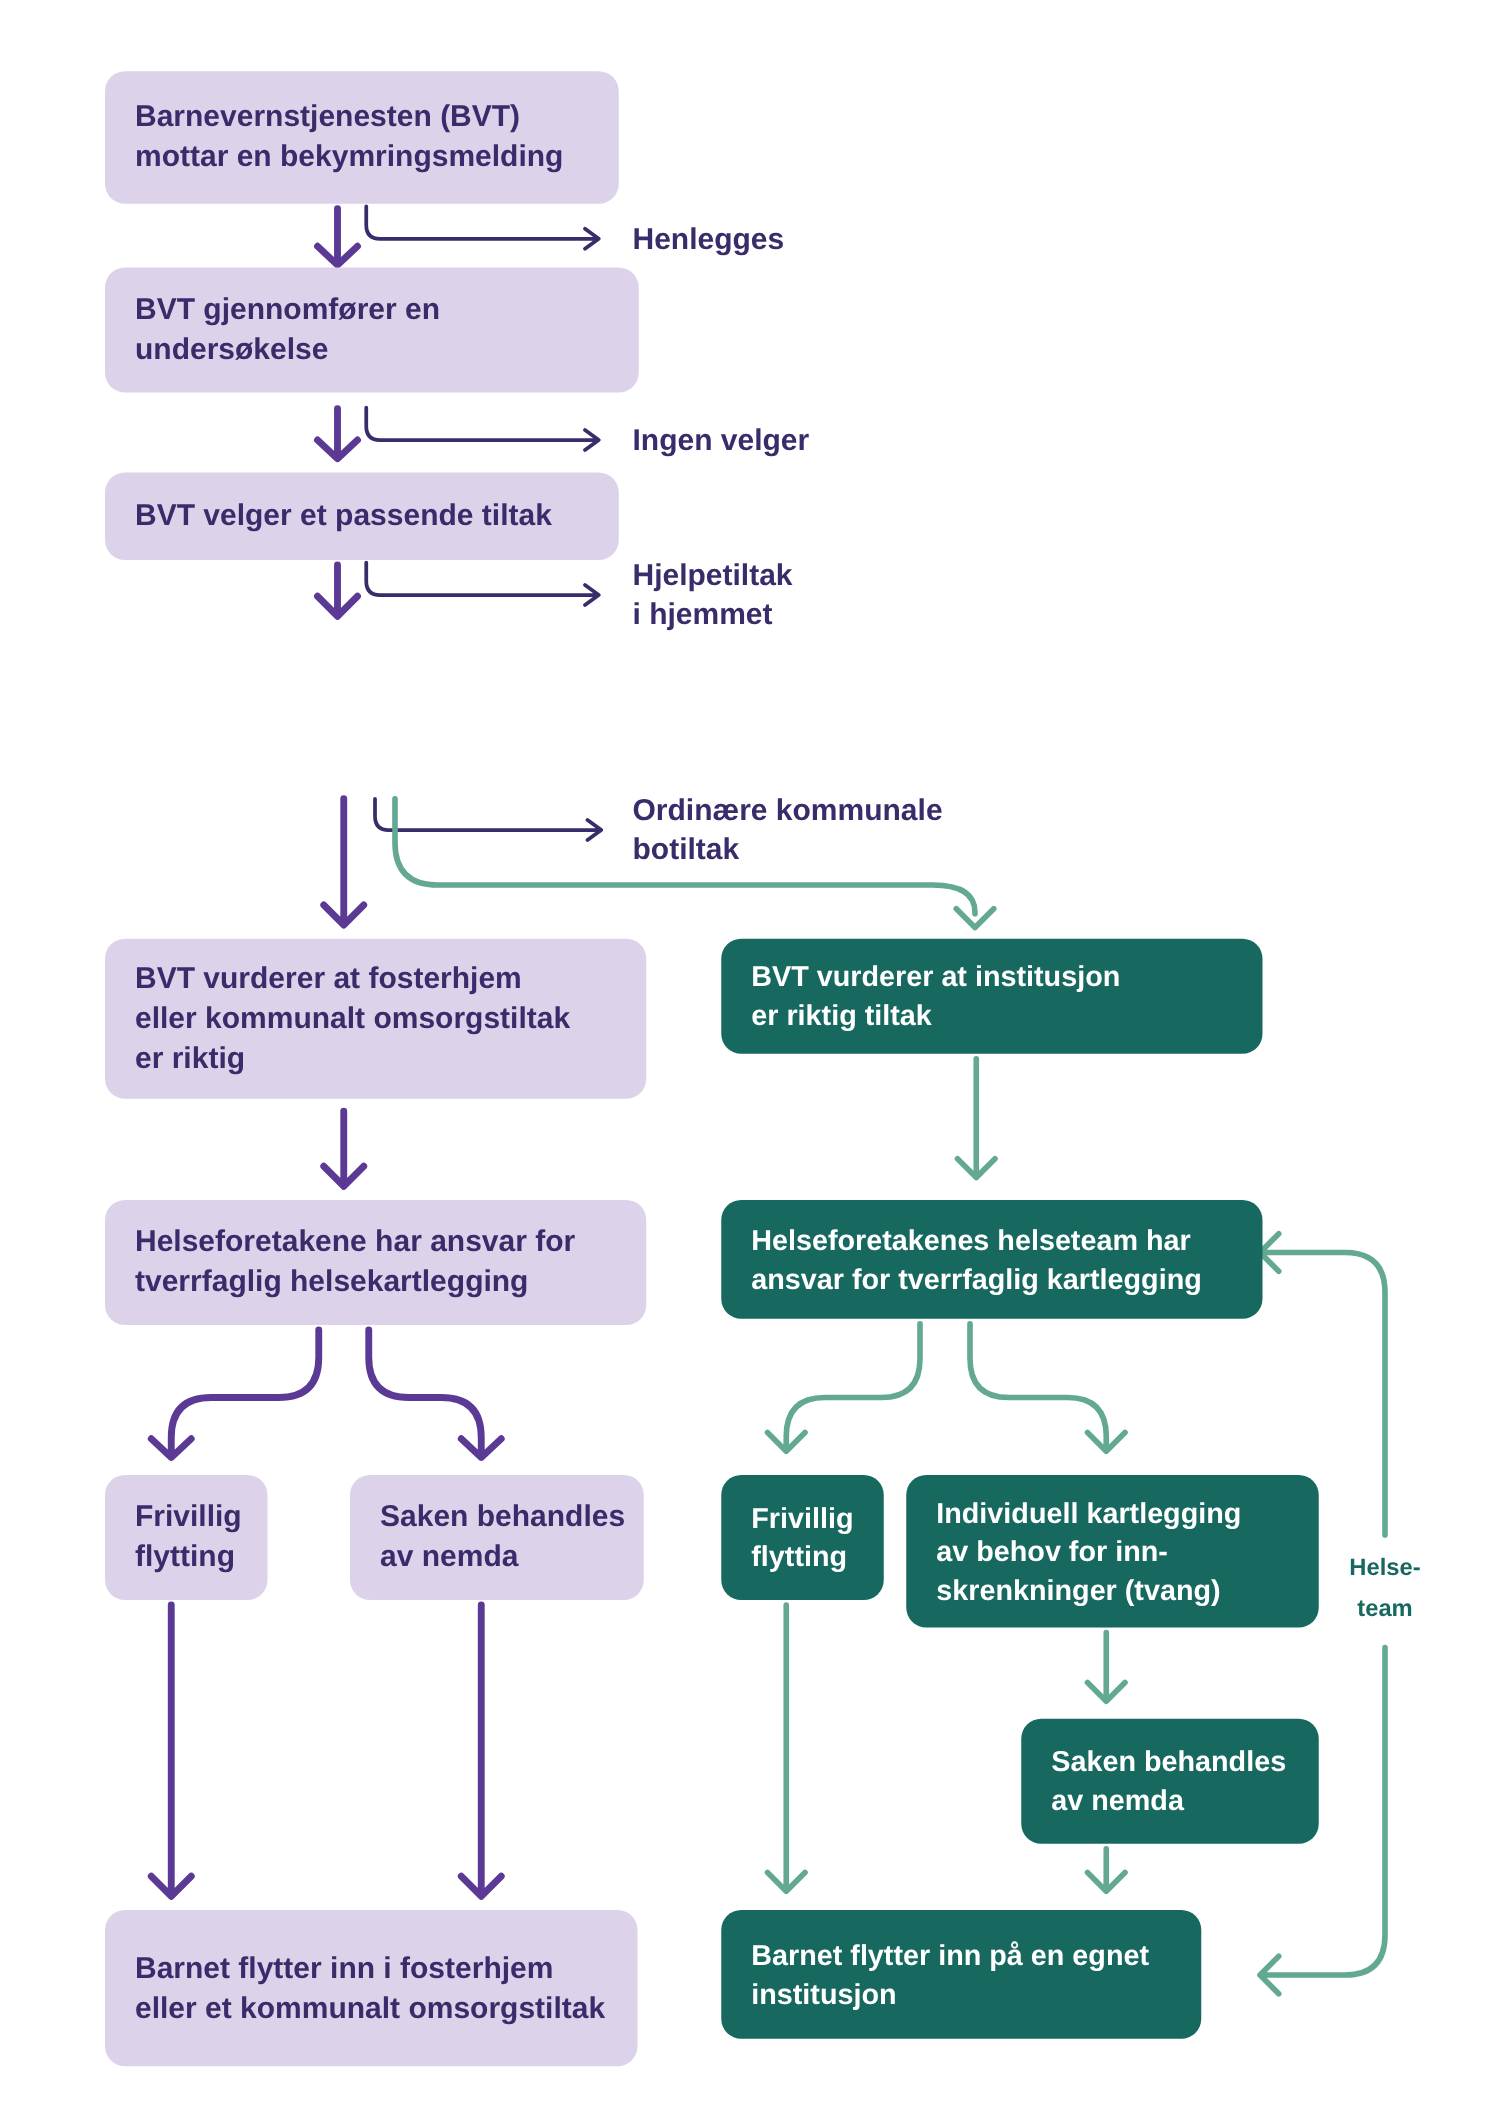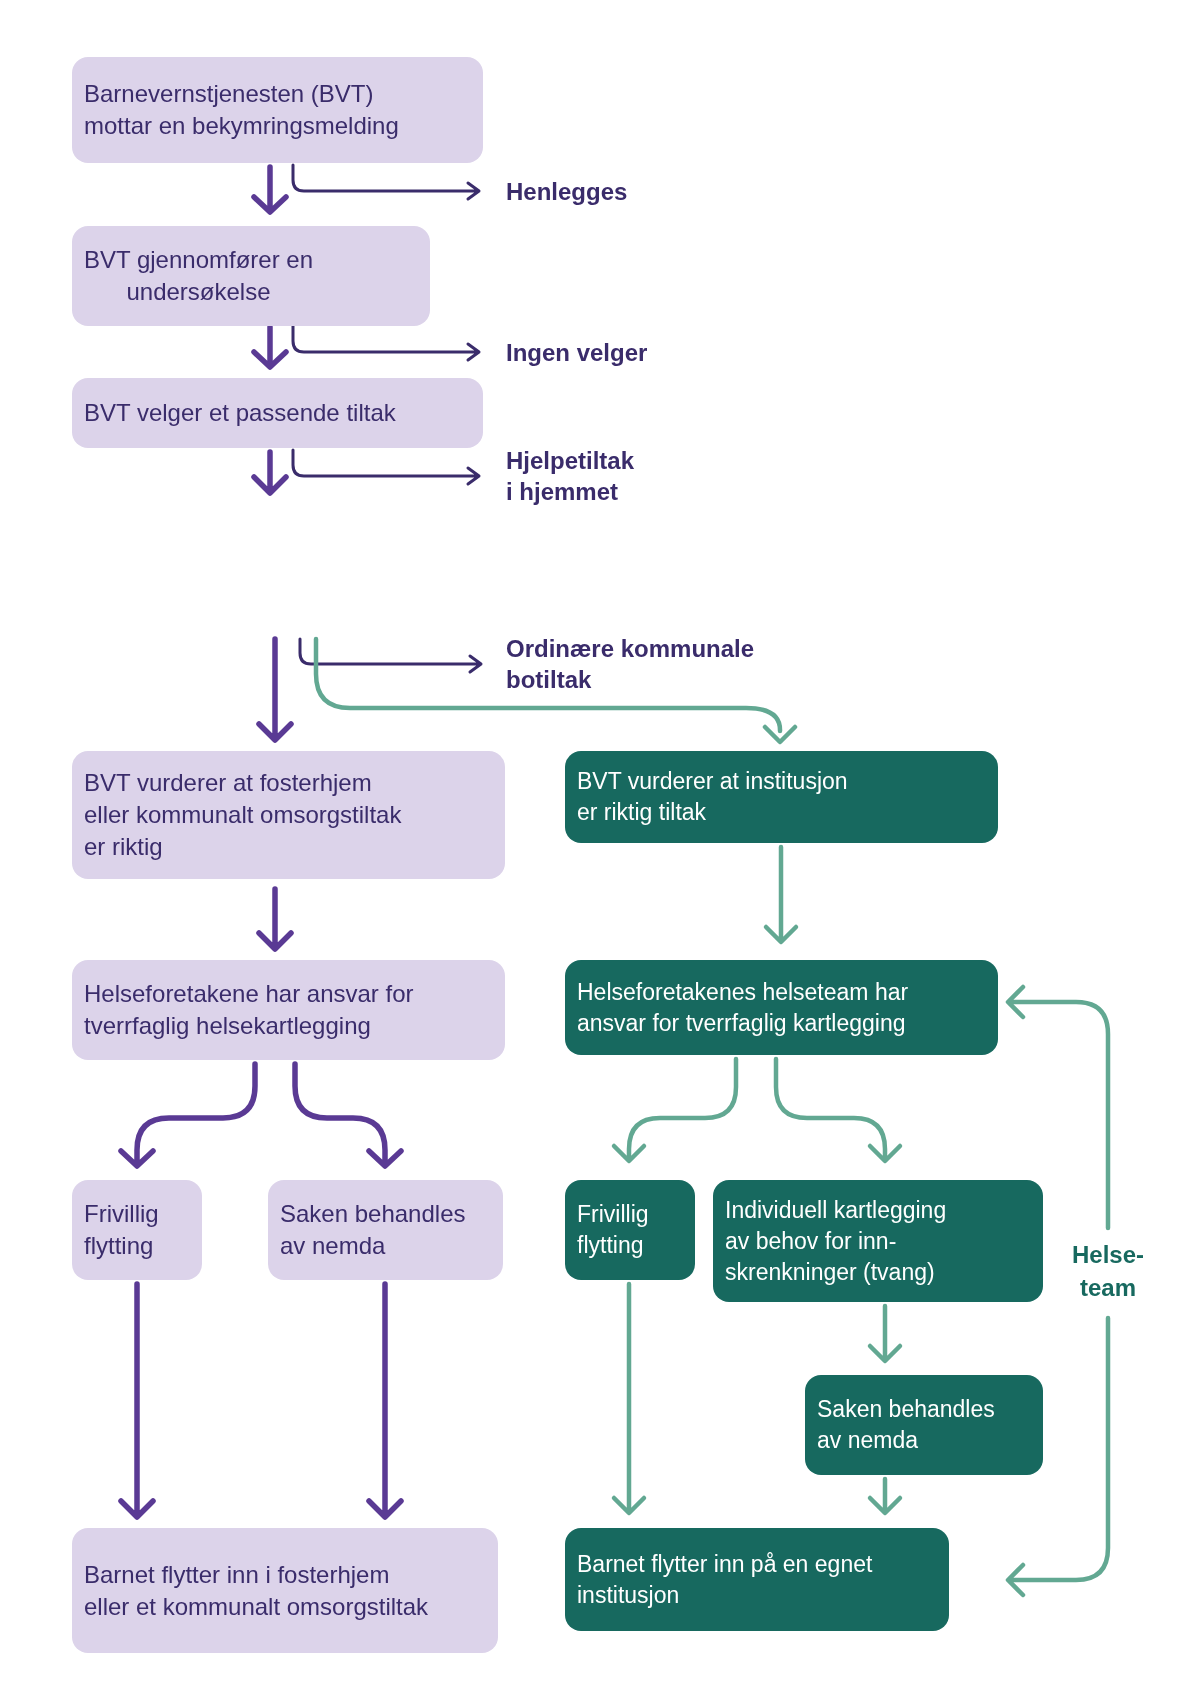--- a/index.html
+++ b/index.html
@@ -15,24 +15,25 @@
     position: absolute;
     left: 0; top: 0;
     width: 1200px; height: 1699px;
   }
   .box {
     position: absolute;
     display: flex;
     align-items: center;
     border-radius: 16px;
     box-sizing: border-box;
-    padding: 0 12px;
+    padding: 0 24px;
     white-space: pre;
-    font-weight: 400;
+    font-weight: 700;
     line-height: 32px;
+    margin-left: 12px;
   }
   .box.lav {
     background: #DCD3EA;
     color: #3A2C6B;
     font-size: 24px;
   }
   .box.teal {
     background: #17695F;
     color: #ffffff;
     font-size: 23px;
@@ -43,21 +44,21 @@
     color: #3A2C6B;
     font-weight: 700;
     font-size: 24px;
     line-height: 31px;
     white-space: pre;
   }
   .team-label {
     position: absolute;
     color: #17695F;
     font-weight: 700;
-    font-size: 24px;
+    font-size: 19px;
     line-height: 33px;
     white-space: pre;
     text-align: center;
   }
 </style>
 </head>
 <body>
 
 <div class="stage">
 
@@ -91,21 +92,21 @@
       <path d="M885,1306 L885,1360 M870,1346 L885,1361 L900,1346"></path>
       <path d="M885,1479 L885,1512 M870,1498 L885,1513 L900,1498"></path>
       <path d="M1108,1228 L1108,1034 Q1108,1002 1076,1002 L1012,1002 M1023,987 L1008,1002 L1023,1017"></path>
       <path d="M1108,1318 L1108,1548 Q1108,1580 1076,1580 L1012,1580 M1023,1565 L1008,1580 L1023,1595"></path>
     </g>
   </svg>
 
   <div class="box lav" style="left:72px; top:57px; width:411px; height:106px;">Barnevernstjenesten (BVT)
 mottar en bekymringsmelding</div>
 
-  <div class="box lav" style="left:72px; top:226px; width:358px; height:100px;text-align:center;">BVT gjennomfører en
+  <div class="box lav" style="left:72px; top:214px; width:427px; height:100px;">BVT gjennomfører en
 undersøkelse</div>
 
   <div class="box lav" style="left:72px; top:378px; width:411px; height:70px;">BVT velger et passende tiltak</div>
 
 
   <div class="box lav" style="left:72px; top:751px; width:433px; height:128px;">BVT vurderer at fosterhjem
 eller kommunalt omsorgstiltak
 er riktig</div>
 
   <div class="box lav" style="left:72px; top:960px; width:433px; height:100px;">Helseforetakene har ansvar for

